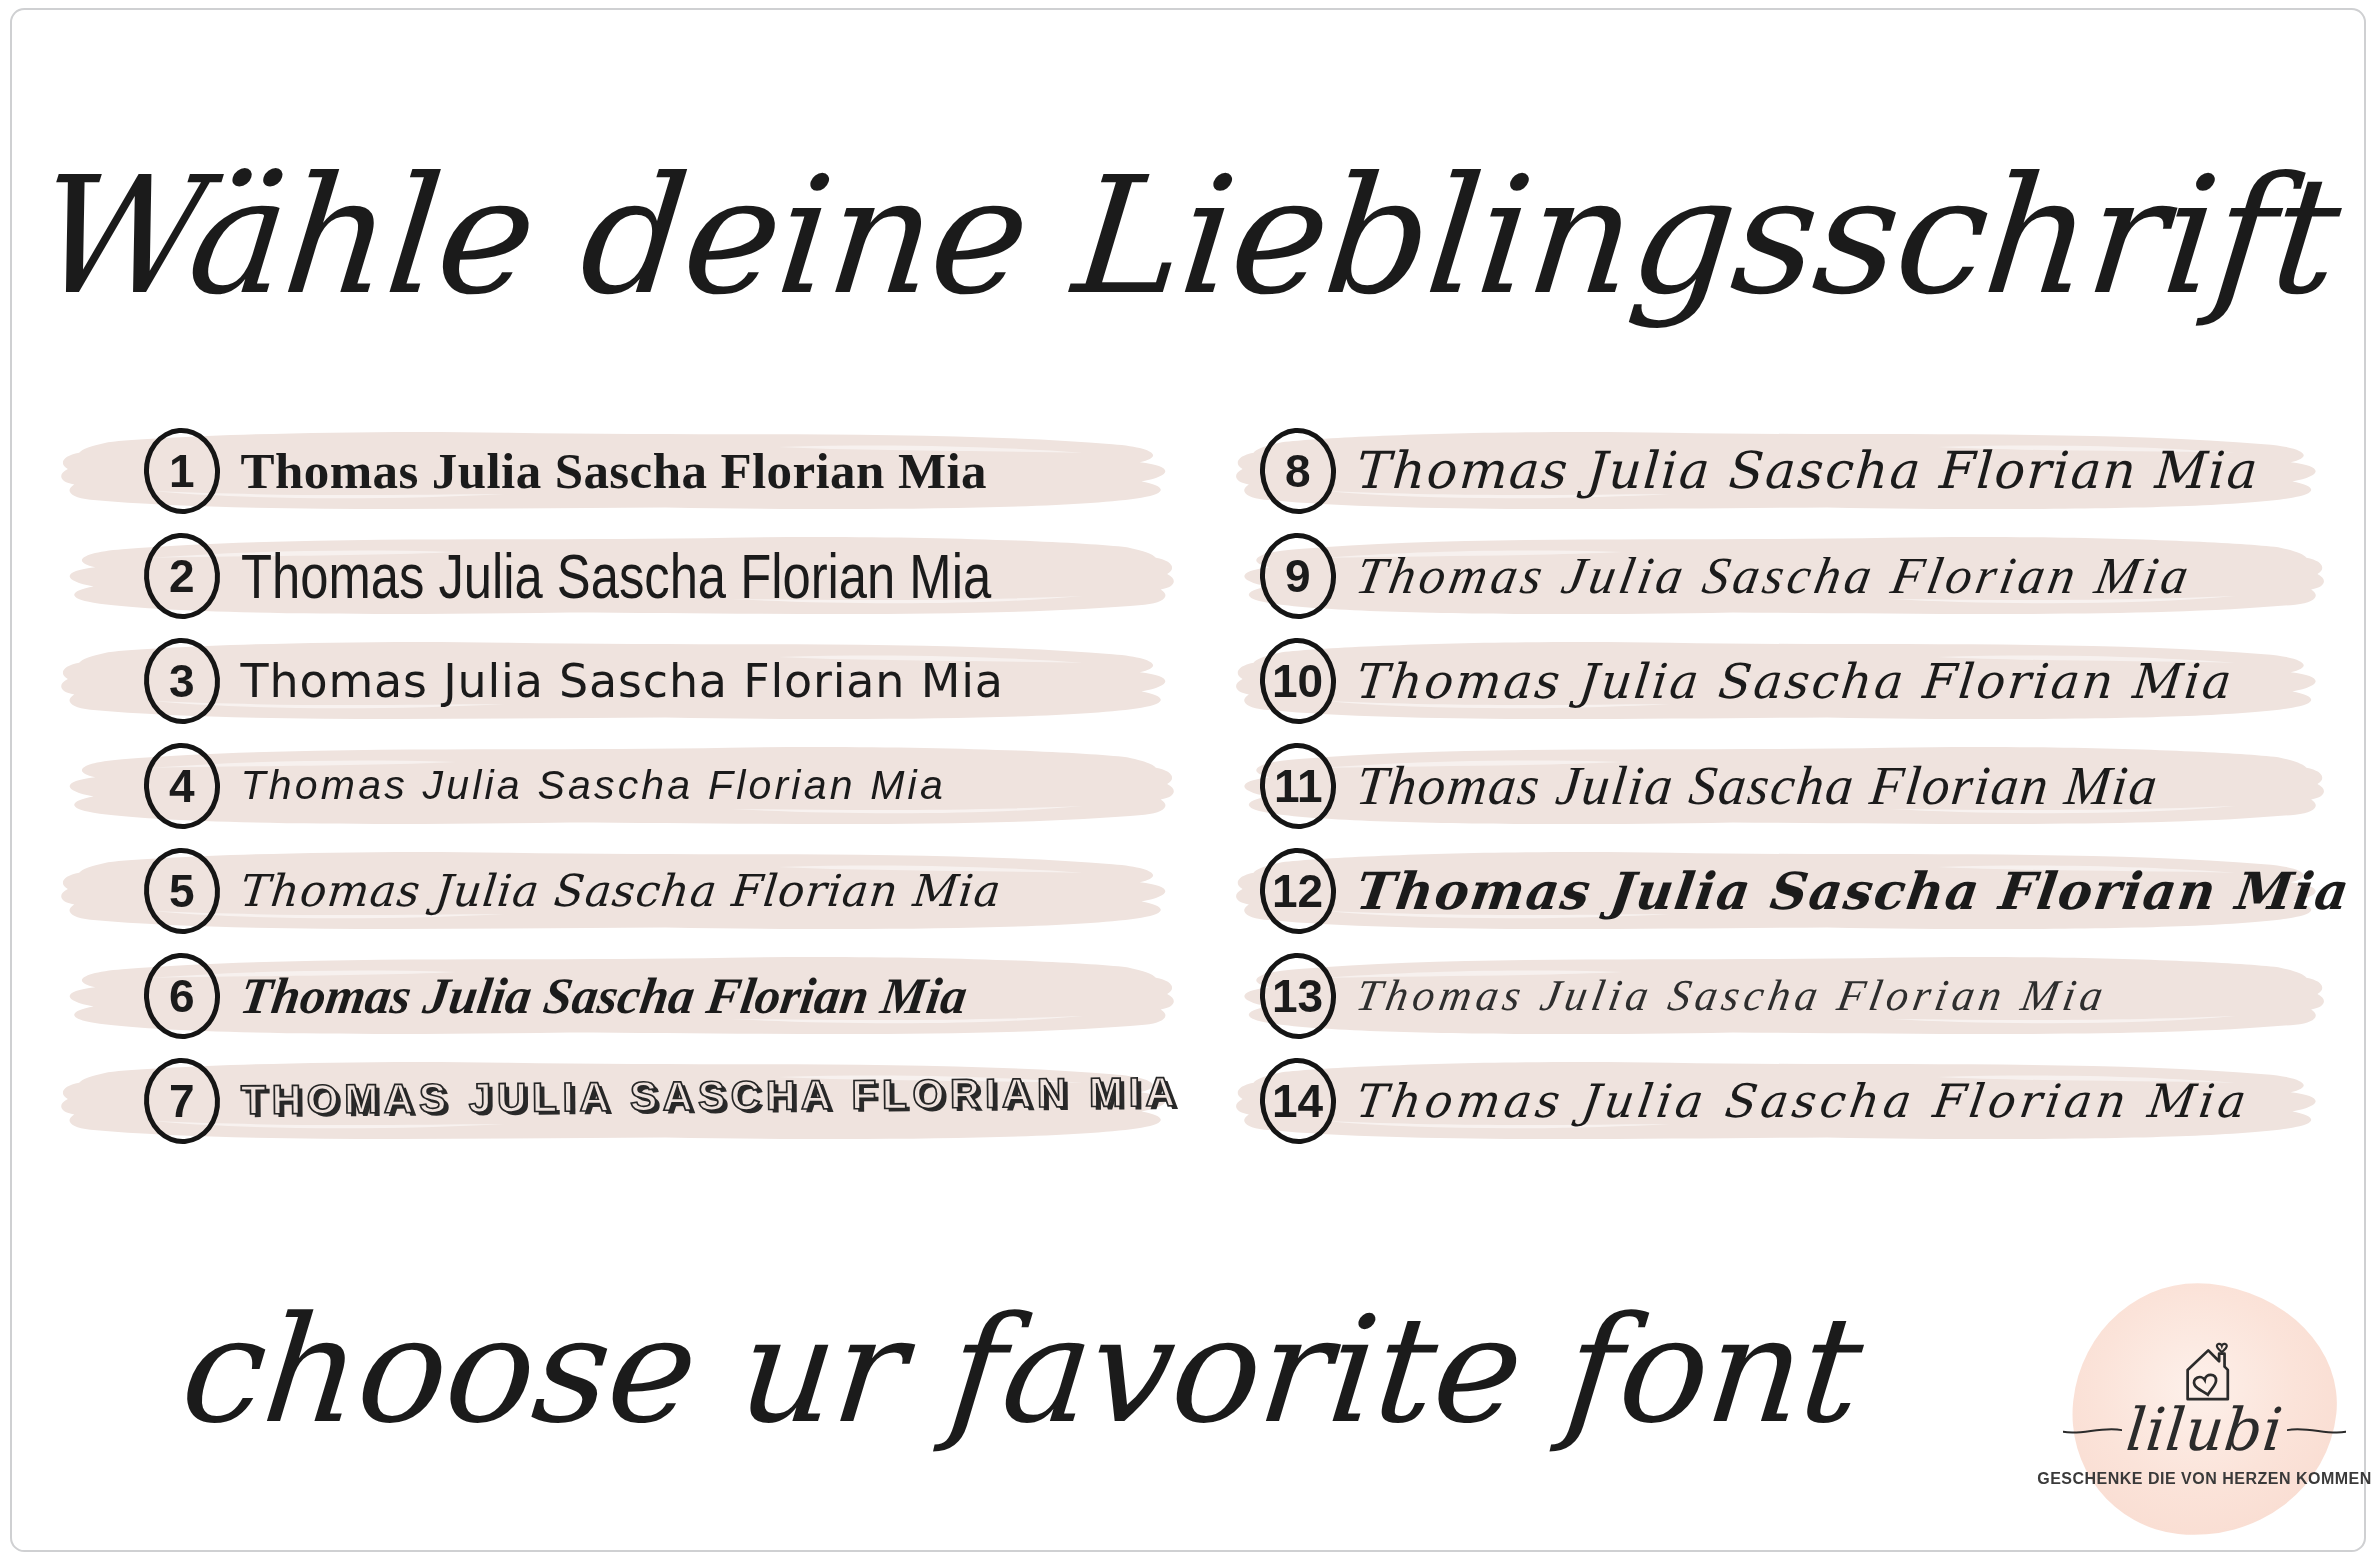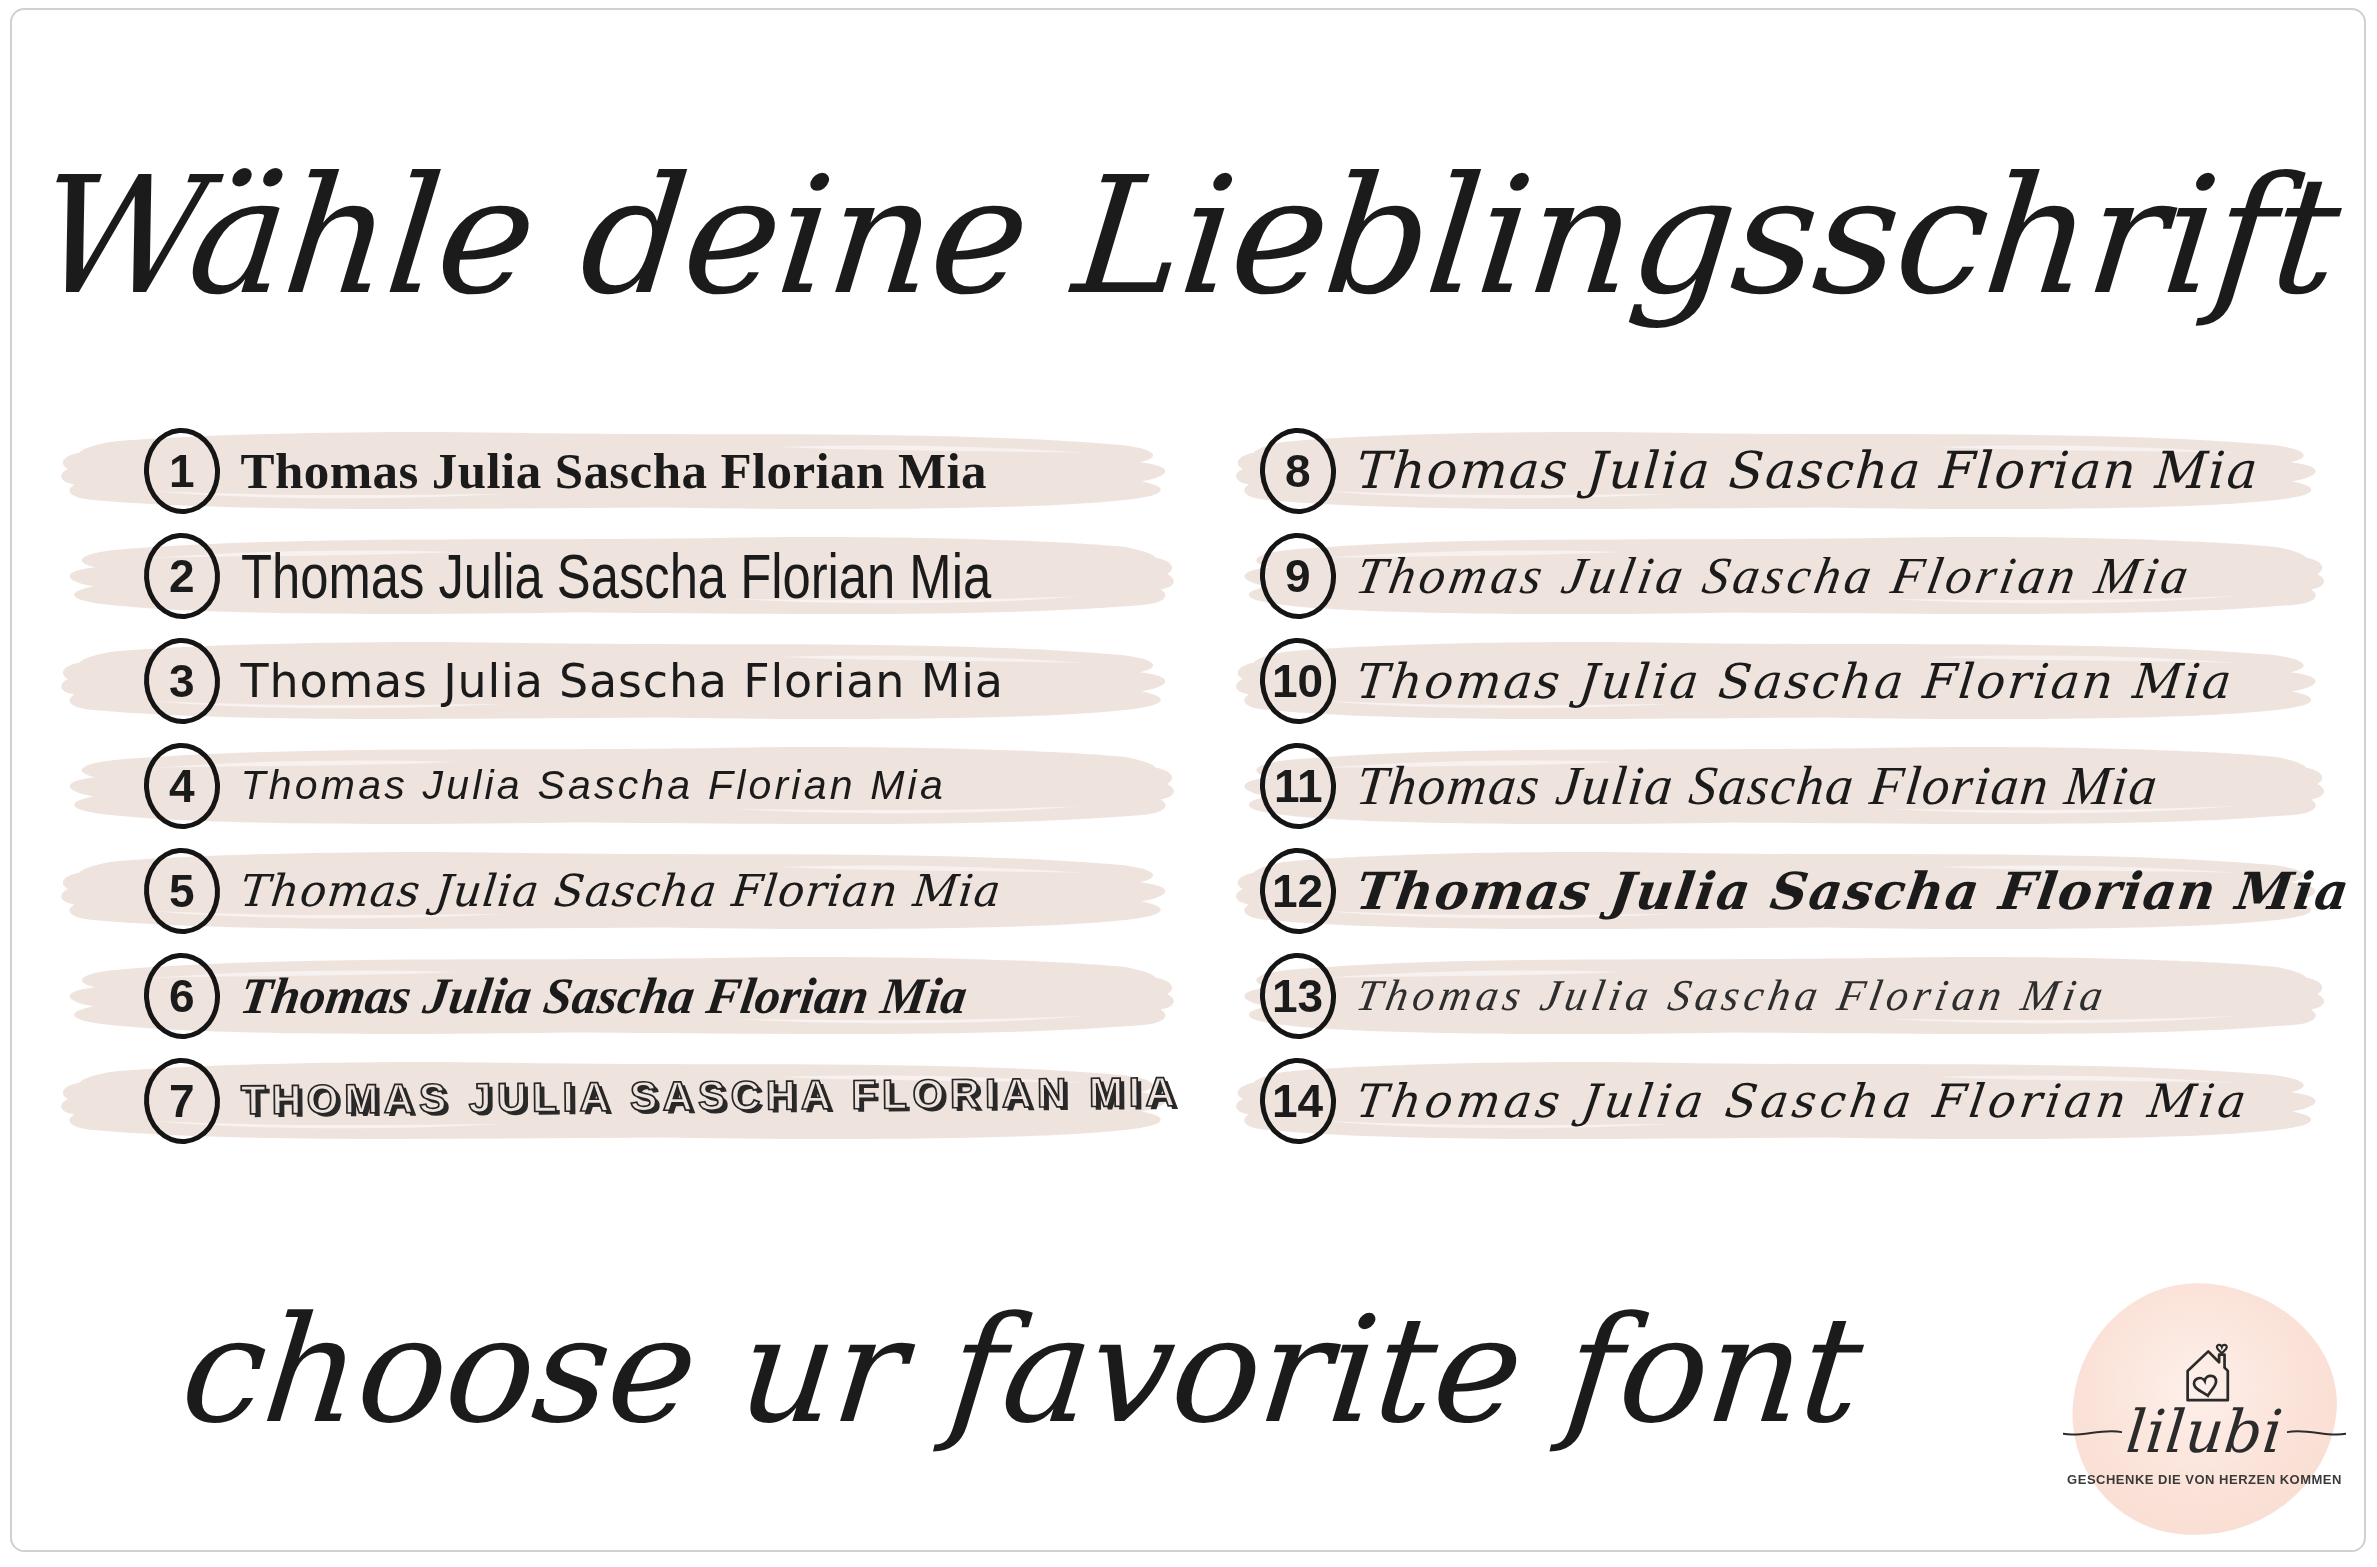--- a/index.html
+++ b/index.html
@@ -55,21 +55,21 @@
   .logo{position:absolute;right:41px;bottom:32px;width:263px;height:252px;z-index:2;}
   .blob{position:absolute;inset:0;border-radius:47% 53% 55% 45% / 52% 46% 54% 48%;
         background:radial-gradient(circle at 46% 42%, #fdf0ea 0%, #fbe3d9 48%, #f8d9cd 100%);
         transform:rotate(6deg);}
   .logo-inner{position:absolute;inset:0;display:flex;flex-direction:column;align-items:center;justify-content:center;}
   .logo-house{width:76px;height:68px;margin-top:4.8px;}
   .logo-word-row{display:flex;align-items:center;margin-top:-4.8px;}
   .swash{width:59px;height:12.7px;}
   .logo-word{font-family:"DejaVu Serif", serif;font-style:italic;font-size:59px;line-height:1;
              letter-spacing:0.8px;color:#2b2b2b;transform:skewX(-6deg);padding:0 4.8px;}
-  .logo-tagline{font-family:"Liberation Sans", sans-serif;font-weight:700;font-size:13px;
+  .logo-tagline{font-family:"Liberation Sans", sans-serif;font-weight:700;font-size:16px;
                 letter-spacing:0.5px;color:#3a3a3a;margin-top:11px;white-space:nowrap;}
 </style>
 </head>
 <body>
 
 <div class="page">
 
   <svg width="0" height="0" style="position:absolute" aria-hidden="true">
     <defs>
       <g id="brush-shape">

